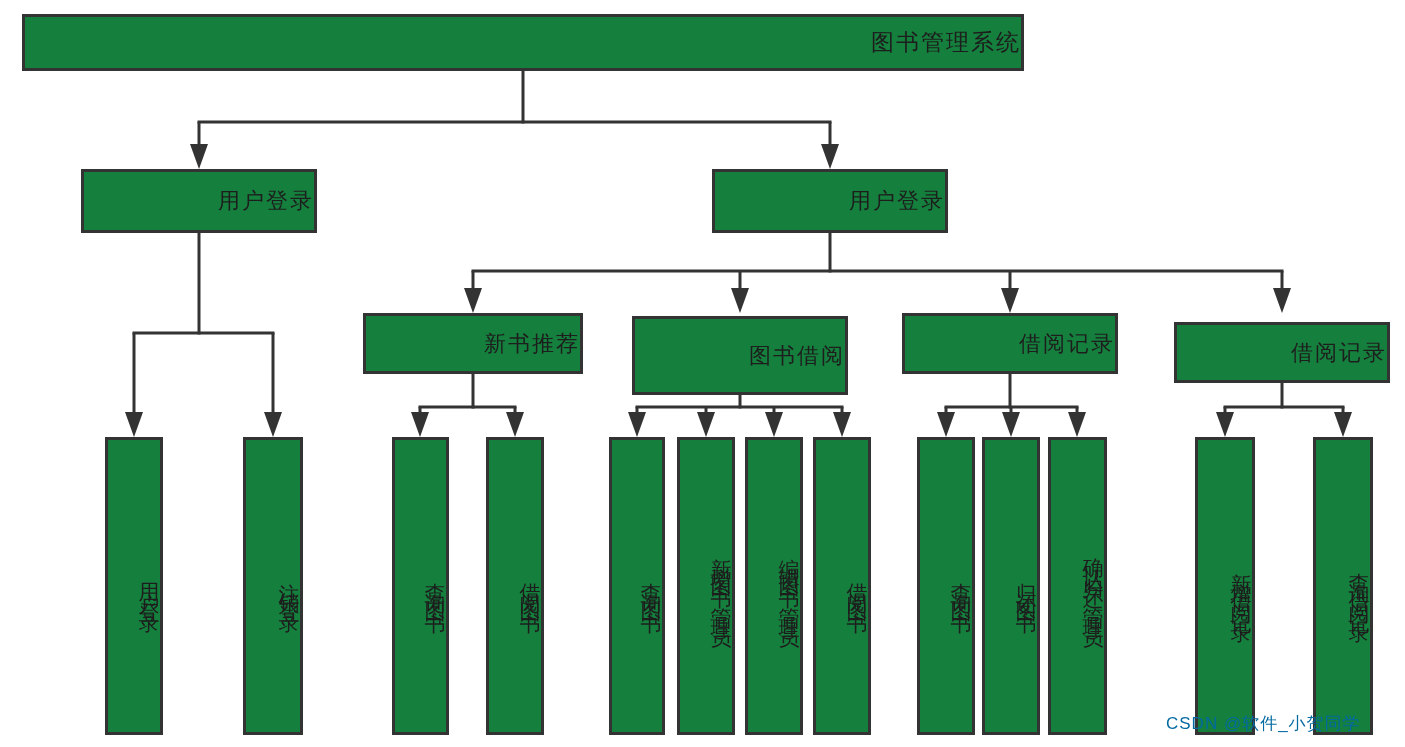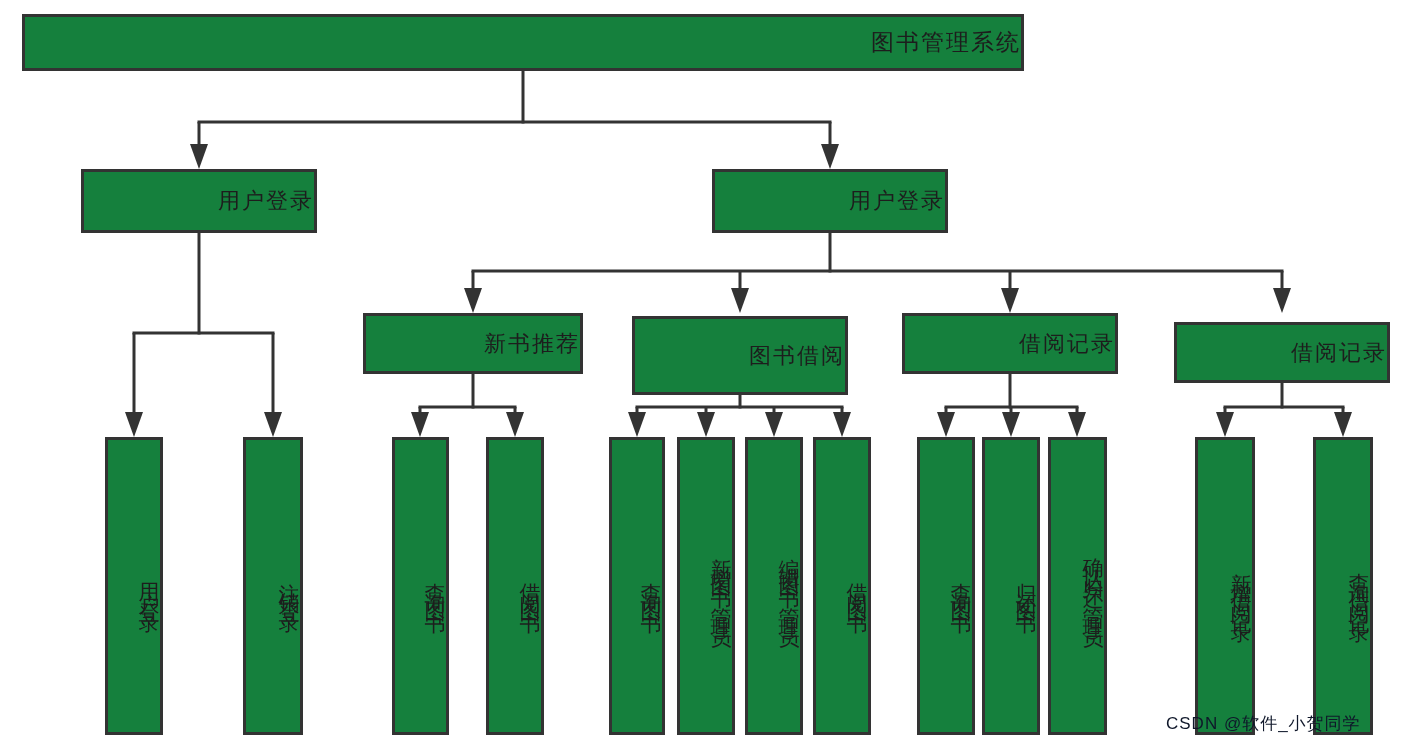--- a/index.html
+++ b/index.html
@@ -44,21 +44,21 @@
     line-height: 1;
     white-space: nowrap;
   }
   .watermark {
     position: absolute;
     left: 1166px;
     top: 712px;
     z-index: 3;
     font-size: 17px;
     letter-spacing: 1px;
-    color: #0f172a;
+    color: #0369a1;
     white-space: nowrap;
   }
   
   .root-box        { left: 22px;  top: 14px;  width: 1002px; height: 57px; }
   .n-user-login    { left: 81px;  top: 169px; width: 236px;  height: 64px; }
   .n-book-mgmt     { left: 712px; top: 169px; width: 236px;  height: 64px; }
   .n-new-book      { left: 363px; top: 313px; width: 220px;  height: 61px; padding-left: 36px; }
   .n-book-borrow   { left: 632px; top: 316px; width: 216px;  height: 79px; }
   .n-cur-borrow    { left: 902px; top: 313px; width: 216px;  height: 61px; }
   .n-borrow-rec    { left: 1174px;top: 322px; width: 216px;  height: 61px; }

